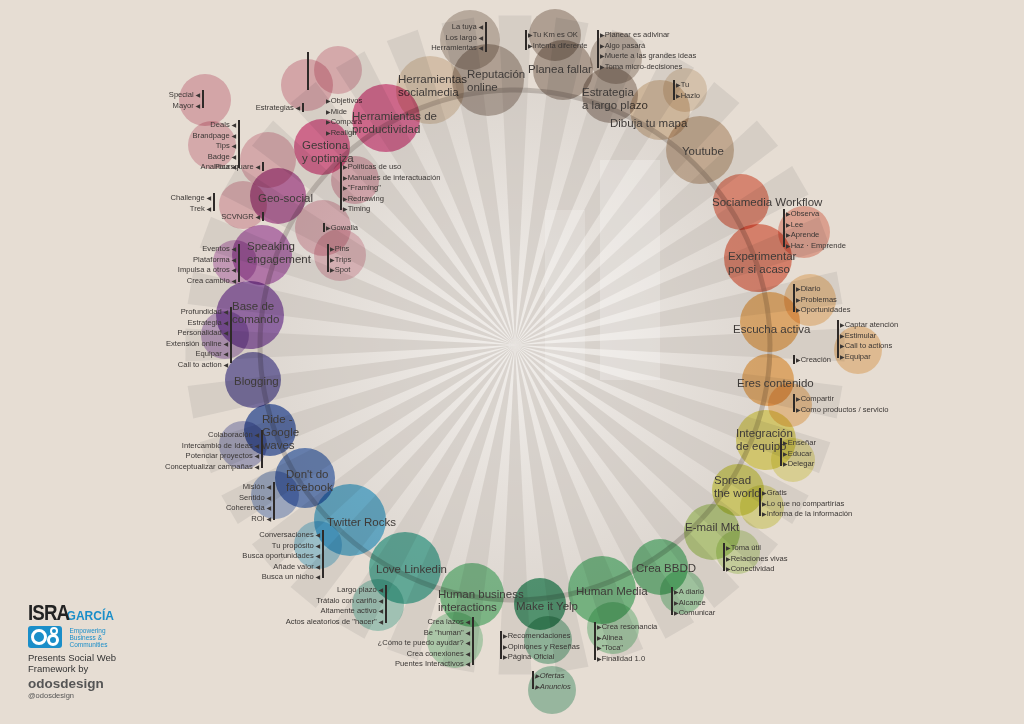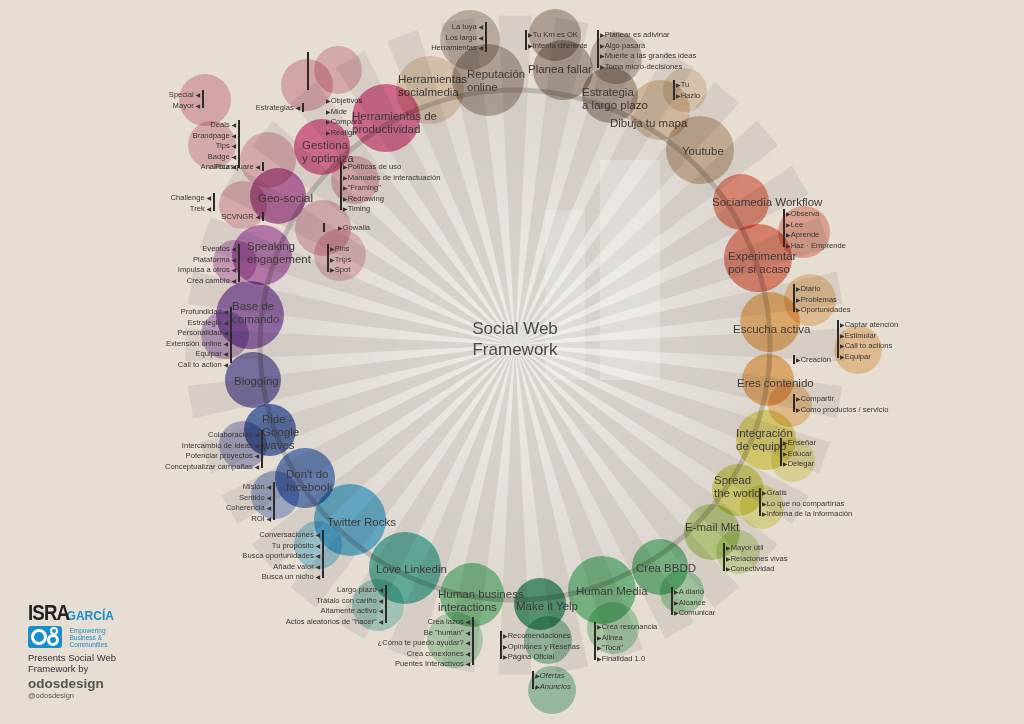--- a/index.html
+++ b/index.html
@@ -74,23 +74,20 @@
         <polygon points="515,345 756.8771617755607,120.51071604328362 778.0803156703087,145.77965087167743"></polygon>
         <polygon points="515,345 792.1846592579981,165.92274105284199 808.677785117322,194.48967301681887"></polygon>
         <polygon points="515,345 819.0700411310866,216.7759379580443 830.352003671675,247.77287528544392"></polygon>
         <polygon points="515,345 836.7164086712721,271.52515810388564 842.4444111702779,304.01027453922205"></polygon>
       </g>
     <circle cx="515" cy="345" r="255" fill="none" stroke="#9a928b" stroke-width="5" opacity="0.55"></circle>
     <rect x="600" y="160" width="60" height="220" fill="#ffffff" opacity="0.25"></rect>
     <rect x="545" y="210" width="40" height="170" fill="#ffffff" opacity="0.2"></rect>
   </svg>
 
-  <div class="center-title">
-    <span>Social Web<br> Framework</span>
-  </div>
 
   <div id="nodes">
       <div>
         <div class="node" style="left: 396px; top: 56px; width: 68px; height: 68px; background: rgb(216, 191, 160); opacity: 0.55;"></div>
         <div class="node-label" style="left: 398px; top: 73px; white-space: pre;">Herramientas
 socialmedia</div>
       </div>
       <div>
         <div class="node" style="left: 452px; top: 44px; width: 72px; height: 72px; background: rgb(168, 154, 144); opacity: 0.7;"></div>
         <div class="node" style="left: 440px; top: 10px; width: 60px; height: 60px; background: rgb(168, 154, 144); opacity: 0.6;"></div>
@@ -212,21 +209,21 @@
           <span>Lo que no compartirías</span>
           <span>Informa de la información</span>
         </div>
         <div class="bar" style="left: 759px; top: 488px; height: 28px;"></div>
       </div>
       <div>
         <div class="node" style="left: 684px; top: 504px; width: 56px; height: 56px; background: rgb(184, 216, 128); opacity: 0.8;"></div>
         <div class="node" style="left: 716px; top: 530px; width: 44px; height: 44px; background: rgb(184, 216, 128); opacity: 0.55;"></div>
         <div class="node-label" style="left: 685px; top: 521px; white-space: pre;">E-mail Mkt</div>
         <div class="bullets right" style="left: 726px; top: 543px;">
-          <span>Mayor útil</span>
+          <span>Toma útil</span>
           <span>Relaciones vivas</span>
           <span>Conectividad</span>
         </div>
         <div class="bar" style="left: 723px; top: 543px; height: 28px;"></div>
       </div>
       <div>
         <div class="node" style="left: 632px; top: 539px; width: 56px; height: 56px; background: rgb(108, 196, 136); opacity: 0.85;"></div>
         <div class="node" style="left: 660px; top: 570px; width: 44px; height: 44px; background: rgb(108, 196, 136); opacity: 0.55;"></div>
         <div class="node-label" style="left: 636px; top: 562px; white-space: pre;">Crea BBDD</div>
         <div class="bullets right" style="left: 674px; top: 587px;">
@@ -391,21 +388,21 @@
           <span>Tips</span>
           <span>Badge</span>
           <span>Analítica</span>
         </div>
         <div class="bar" style="left: 238px; top: 120px; height: 48px;"></div>
         <div class="bullets left" style="right: 824px; top: 90px;">
           <span>Special</span>
           <span>Mayor</span>
         </div>
         <div class="bar" style="left: 202px; top: 90px; height: 18px;"></div>
-        <div class="bullets right" style="left: 338px; top: 223px;">
+        <div class="bullets right" style="left: 326px; top: 223px;">
           <span>Gowalla</span>
         </div>
         <div class="bar" style="left: 323px; top: 223px; height: 9px;"></div>
         <div class="bullets right" style="left: 330px; top: 244px;">
           <span>Pins</span>
           <span>Trips</span>
           <span>Spot</span>
         </div>
         <div class="bar" style="left: 327px; top: 244px; height: 28px;"></div>
       </div>

